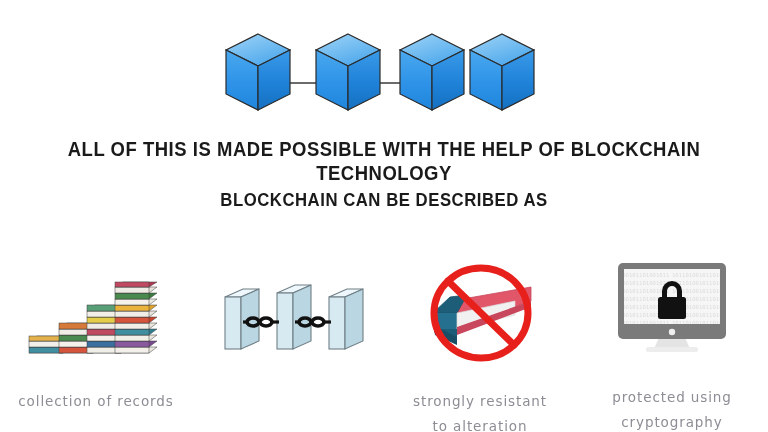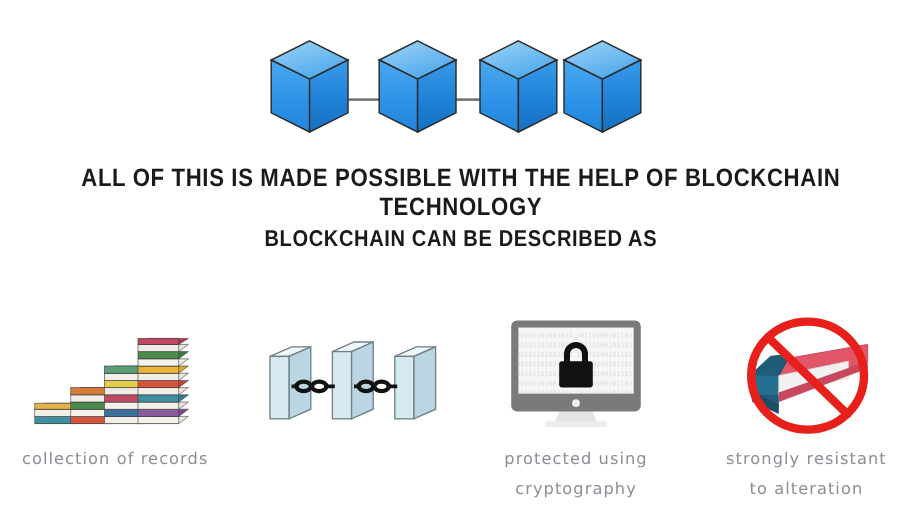--- a/index.html
+++ b/index.html
@@ -45,21 +45,21 @@
     display:flex;
     flex-direction:column;
     align-items:center;
   }
   .art{
     height:112px; width:100%;
     display:flex; align-items:flex-end; justify-content:center;
     position:relative;
   }
   .caption{
-    margin-top:4px;
+    margin-top:22px;
     text-align:center;
     font-family:"DejaVu Sans", sans-serif;
     font-size:13.5px;
     color:#8d8d95;
     line-height:1.85;
     letter-spacing:0.9px;
     white-space:pre-line;
   }
 </style>
 </head>
@@ -238,47 +238,20 @@
           <line x1="67" y1="51" x2="76" y2="51"></line>
           <line x1="92" y1="51" x2="98" y2="51"></line>
           <line x1="119" y1="51" x2="128" y2="51"></line>
         </g>
       </svg>
     </div>
   </div>
 
   <div class="concept">
     <div class="art">
-      <svg width="140" height="108" viewBox="0 0 140 108">
-        <defs>
-          <pattern id="binpat" x="0" y="0" width="70" height="8" patternUnits="userSpaceOnUse">
-            <text x="0" y="6" font-family="DejaVu Sans Mono, monospace" font-size="5.6" fill="#dcdcdc">10110100101101001011</text>
-          </pattern>
-        </defs>
-
-        <polygon points="52,94 88,94 82,80 58,80" fill="#e4e4e4"></polygon>
-        <rect x="44" y="92" width="52" height="5" rx="2" fill="#ededed"></rect>
-
-        <rect x="16" y="8" width="108" height="76" rx="5" fill="#7a7a7a"></rect>
-        <rect x="22" y="14" width="96" height="55" fill="#f6f6f6"></rect>
-        <rect x="22" y="14" width="96" height="55" fill="url(#binpat)"></rect>
-        <circle cx="70" cy="77" r="3.2" fill="#efefef"></circle>
-
-        <g>
-          <path d="M60 36 a10 10 0 0 1 20 0 v8 h-5 v-8 a5 5 0 0 0 -10 0 v8 h-5 z" fill="#111111"></path>
-          <rect x="56" y="42" width="28" height="22" rx="2.5" fill="#111111"></rect>
-        </g>
-      </svg>
-    </div>
-    <div class="caption">protected using
-cryptography</div>
-  </div>
-
-  <div class="concept">
-    <div class="art">
       <svg width="150" height="112" viewBox="0 0 150 112">
 
         <g>
           <polygon points="35,62 52,45 126,32 126,46 52,72" fill="#e2566a" stroke="#c6455a" stroke-width="0.8"></polygon>
           <polygon points="35,62 52,72 52,84 35,74" fill="#1e5d78"></polygon>
           <polygon points="28,58 45,42 62,40 52,58" fill="#1e5d78" stroke="#17506a" stroke-width="0.8"></polygon>
           <polygon points="28,58 52,58 52,74 28,74" fill="#25708f"></polygon>
           <polygon points="52,58 110,46 110,60 52,74" fill="#f1f1f1" stroke="#d8d8d8" stroke-width="0.7"></polygon>
           <polygon points="52,72 126,46 126,52 52,80" fill="#c8475c"></polygon>
           <polygon points="28,70 52,82 52,90 30,80" fill="#194f66"></polygon>
@@ -287,13 +260,40 @@
         <g>
           <ellipse cx="76" cy="58" rx="47" ry="45" fill="none" stroke="#e8201c" stroke-width="7"></ellipse>
           <line x1="43" y1="26" x2="109" y2="90" stroke="#e8201c" stroke-width="7" stroke-linecap="round"></line>
         </g>
       </svg>
     </div>
     <div class="caption">strongly resistant
 to alteration</div>
   </div>
 
+  <div class="concept">
+    <div class="art">
+      <svg width="140" height="108" viewBox="0 0 140 108">
+        <defs>
+          <pattern id="binpat" x="0" y="0" width="70" height="8" patternUnits="userSpaceOnUse">
+            <text x="0" y="6" font-family="DejaVu Sans Mono, monospace" font-size="5.6" fill="#dcdcdc">10110100101101001011</text>
+          </pattern>
+        </defs>
+
+        <polygon points="52,94 88,94 82,80 58,80" fill="#e4e4e4"></polygon>
+        <rect x="44" y="92" width="52" height="5" rx="2" fill="#ededed"></rect>
+
+        <rect x="16" y="8" width="108" height="76" rx="5" fill="#7a7a7a"></rect>
+        <rect x="22" y="14" width="96" height="55" fill="#f6f6f6"></rect>
+        <rect x="22" y="14" width="96" height="55" fill="url(#binpat)"></rect>
+        <circle cx="70" cy="77" r="3.2" fill="#efefef"></circle>
+
+        <g>
+          <path d="M60 36 a10 10 0 0 1 20 0 v8 h-5 v-8 a5 5 0 0 0 -10 0 v8 h-5 z" fill="#111111"></path>
+          <rect x="56" y="42" width="28" height="22" rx="2.5" fill="#111111"></rect>
+        </g>
+      </svg>
+    </div>
+    <div class="caption">protected using
+cryptography</div>
+  </div>
+
 </div>
 
 </body></html>

